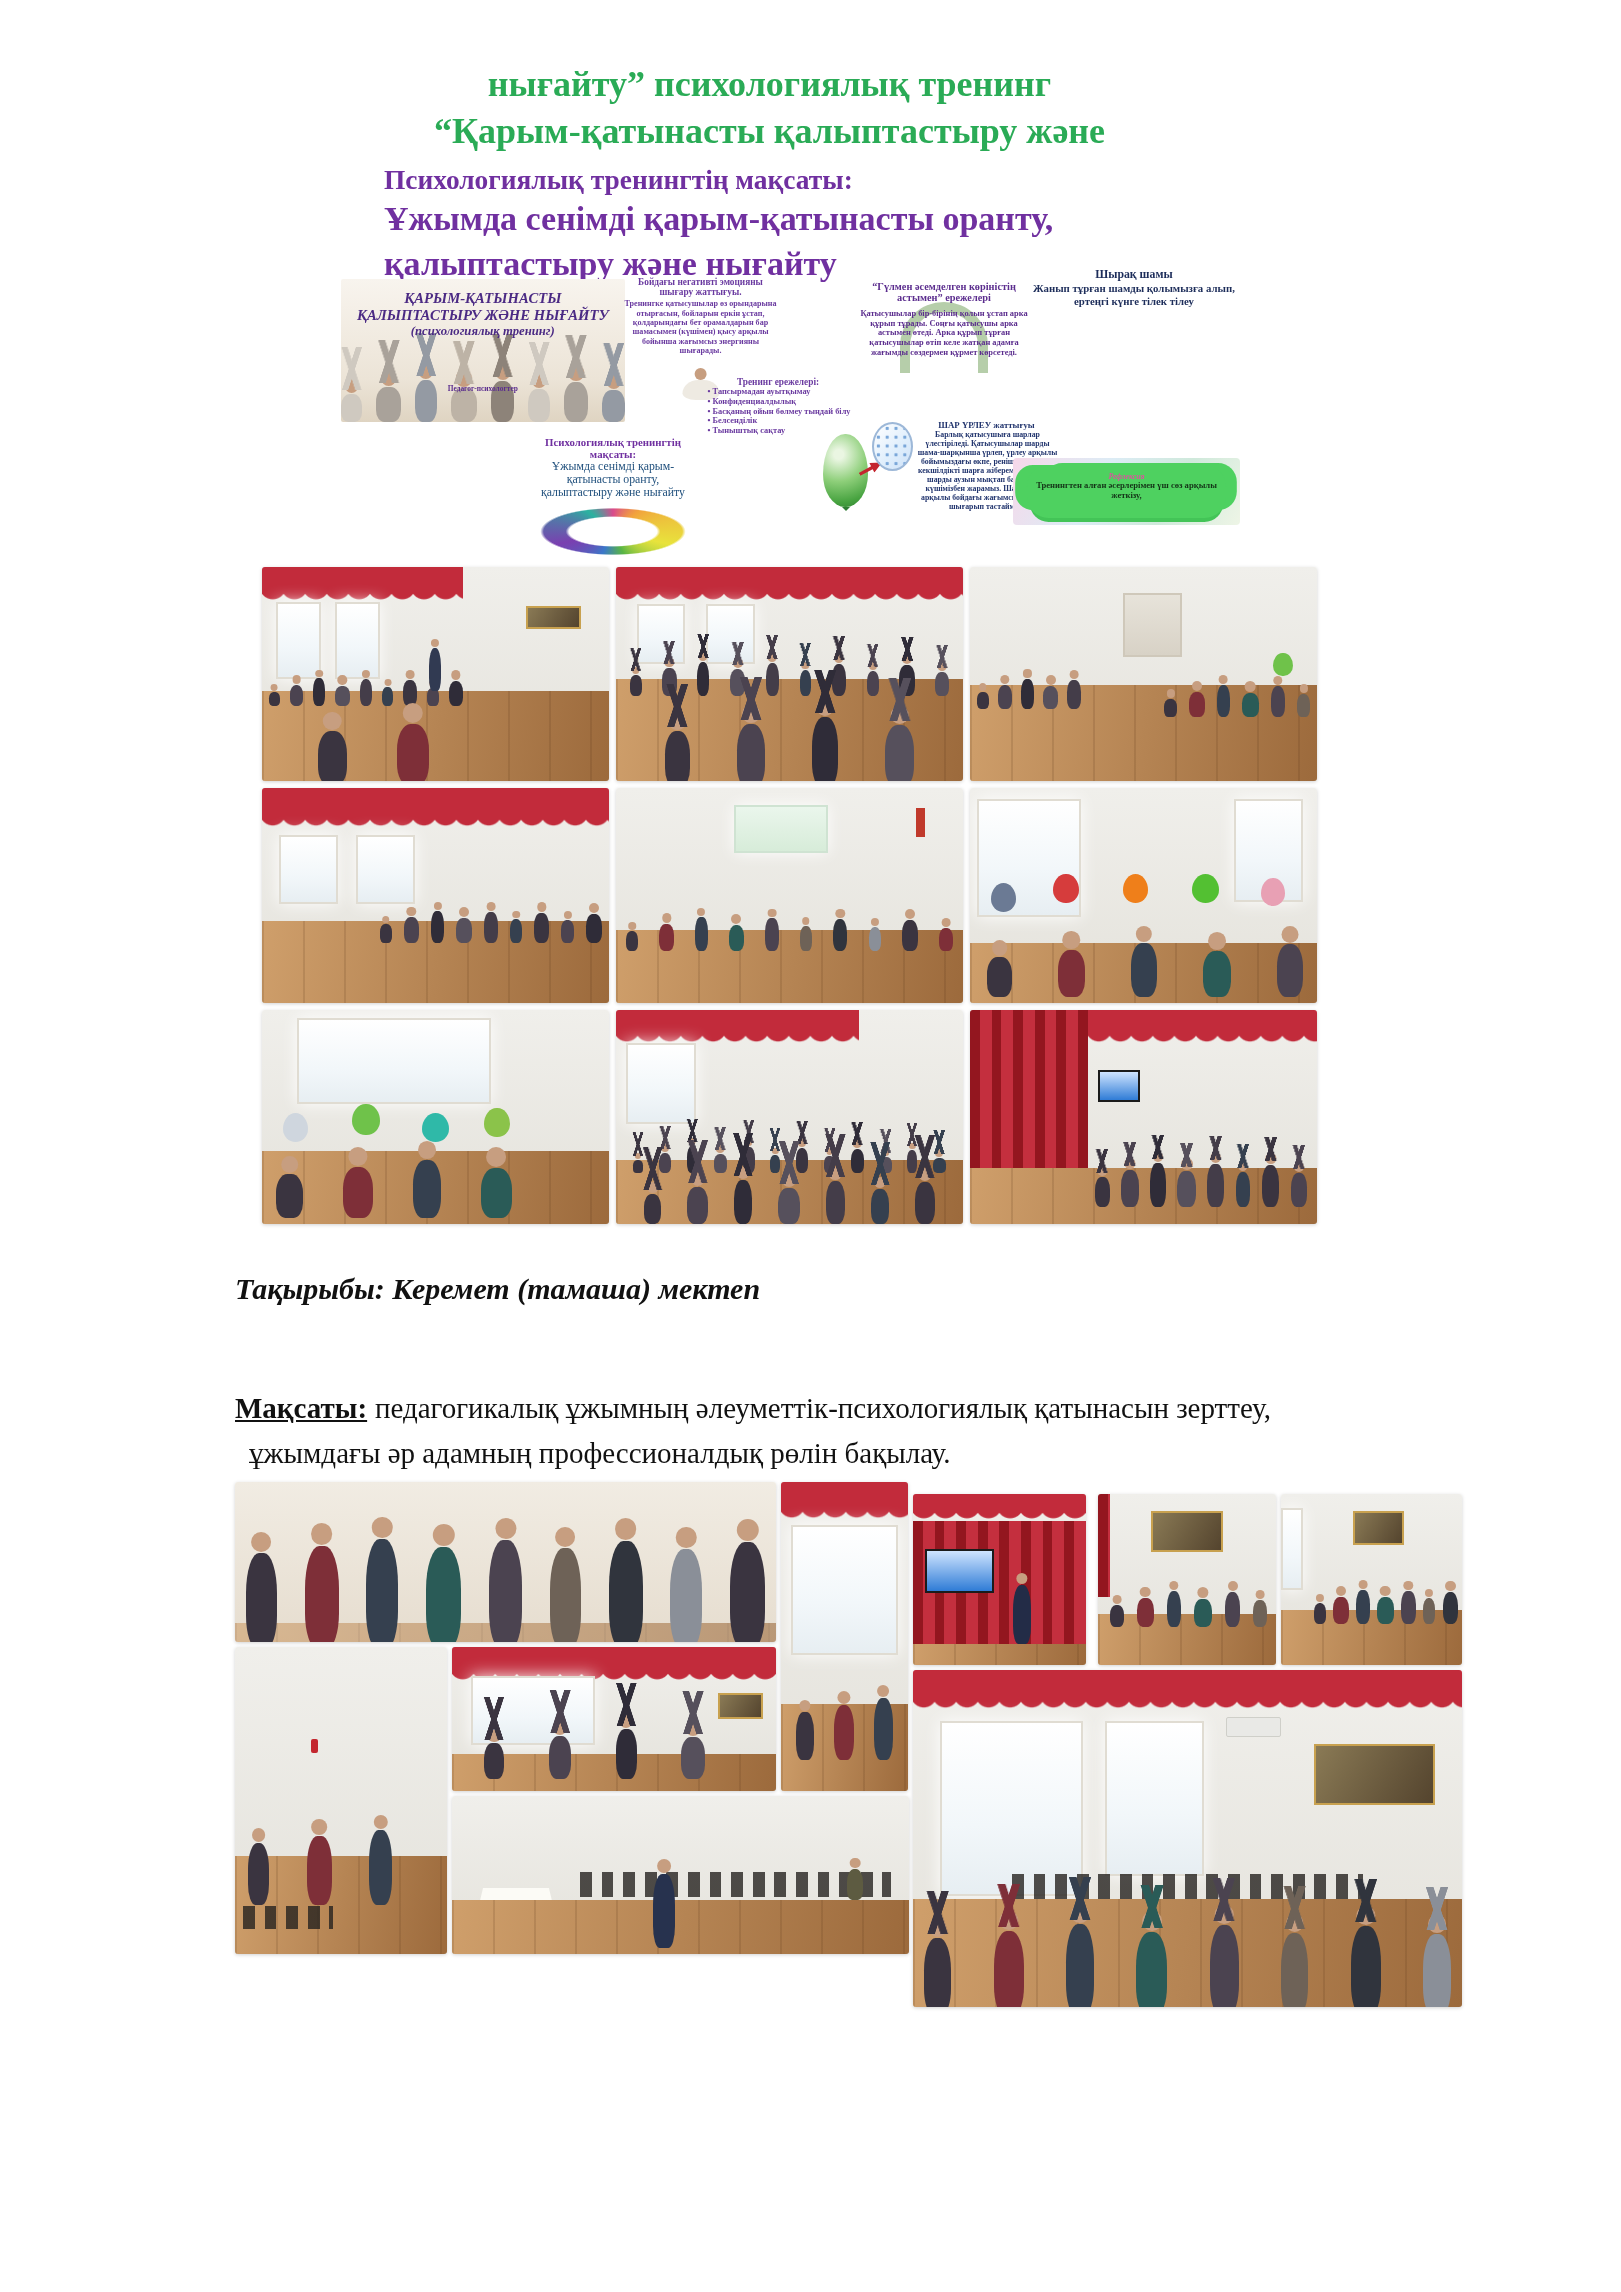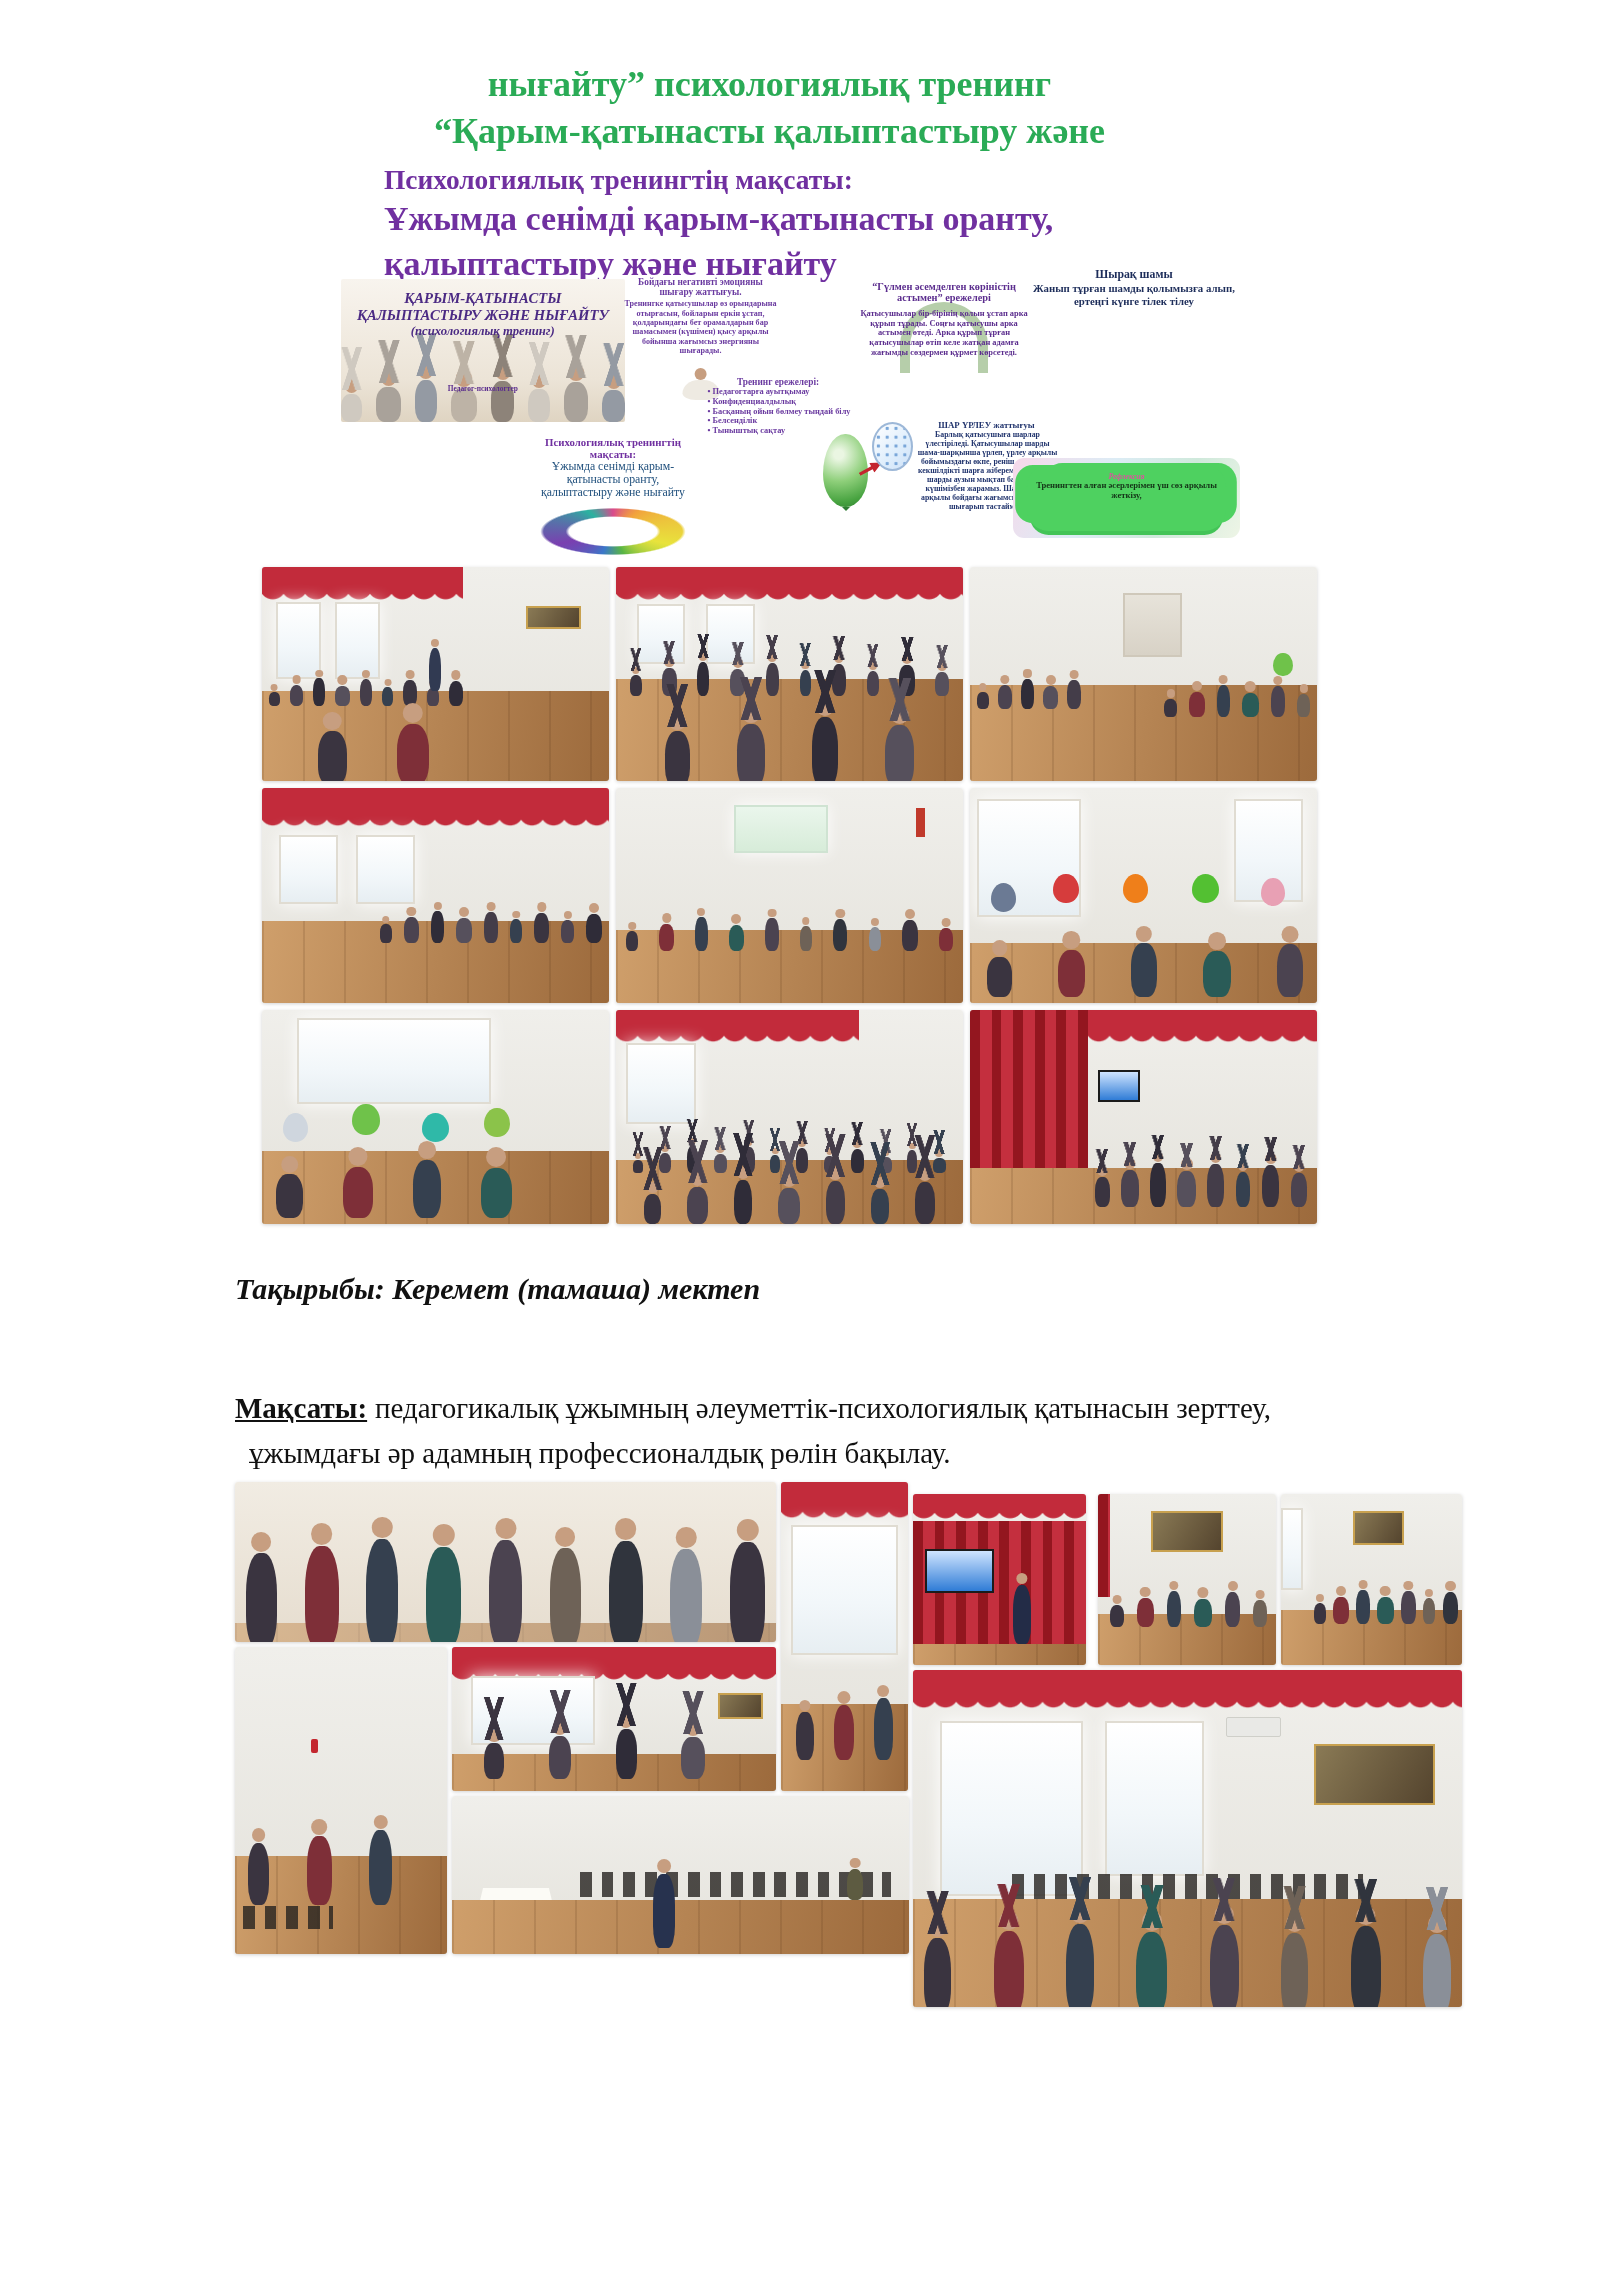--- a/index.html
+++ b/index.html
@@ -68,21 +68,21 @@
   .p-balloon p{font-size:7.8px;line-height:9px;font-weight:bold;margin-left:96px;text-align:center}
   .bbal{position:absolute;left:2px;top:13.7px;width:45px;height:73px;border-radius:50%/56% 56% 46% 46%;
         background:radial-gradient(circle at 35% 28%,#eaf6e2 8%,#8ecf7a 45%,#46a23f 80%,#2e7d32)}
   .bbal::after{content:"";position:absolute;left:50%;top:100%;transform:translateX(-50%);
         border:4.9px solid transparent;border-top-color:#2e7d32}
   .mag{position:absolute;left:51px;top:2px;width:41px;height:49px;border-radius:50%;border:2px solid #9db8d8;
         background-image:radial-gradient(#7aa7d9 1.5px,transparent 2px),linear-gradient(135deg,#ffffff,#dfeefc 60%,#cfe2f8);
         background-size:8.8px 8.8px,100% 100%}
   .arrowR{position:absolute;left:37px;top:43px;width:25.5px;height:10.8px;background:#c4252e;transform:rotate(-28deg);
         clip-path:polygon(0 35%,55% 35%,55% 0,100% 50%,55% 100%,55% 65%,0 65%)}
-  .p-refl{left:680px;top:193px;width:227px;height:80px;border-radius:11px;overflow:hidden;
+  .p-refl{left:680px;top:193px;width:227px;height:67px;border-radius:4px;overflow:hidden;
         background:linear-gradient(120deg,#f7d8ea,#dcecf5 38%,#cfe9db 68%,#eef5e6)}
   .cloud{position:absolute;inset:6.9px 13.7px;background:#4ed160;border-radius:21.6px;
         box-shadow:13.7px -4.9px 0 -2.9px #4ed160,-15.7px -3.9px 0 -3.9px #4ed160,0 6.9px 0 -2.9px #43c457;padding-top:6.9px}
   .refl-t{color:#d8579c;font-size:7.8px;font-style:italic;font-weight:bold}
   .refl-b{color:#143317;font-size:8.6px;font-weight:bold;line-height:9.8px}
   .med{position:absolute;left:50%;bottom:2px;transform:translateX(-50%);width:37px;height:19.6px;
        background:#eeeae2;border-radius:50% 50% 42% 42%/80% 80% 40% 40%}
   .med::before{content:"";position:absolute;left:50%;bottom:100%;transform:translateX(-50%);width:11.8px;height:11.8px;
        border-radius:50%;background:#c79e80}
 
@@ -163,21 +163,21 @@
 
     <div class="panel p-negative">
       <h4>Бойдағы негативті эмоцияны шығару жаттығуы.</h4>
       <p>Тренингке қатысушылар өз орындарына отырғасын, бойларын еркін ұстап, қолдарындағы бет орамалдарын бар шамасымен (күшімен) қысу арқылы бойынша жағымсыз энергияны шығарады.</p>
       <span class="med"></span>
     </div>
 
     <div class="panel p-rules">
       <h4>Тренинг ережелері:</h4>
       <ul>
-        <li>Педагогтарға ауытқымау</li>
+        <li>Тапсырмадан ауытқымау</li>
         <li>Конфиденциалдылық</li>
         <li>Басқаның ойын бөлмеу тыңдай білу</li>
         <li>Белсенділік</li>
         <li>Тыныштық сақтау</li>
       </ul>
     </div>
 
     <div class="panel p-arch">
       <span class="arch"></span>
       <h4>“Гүлмен әсемделген көріністің астымен” ережелері</h4>

